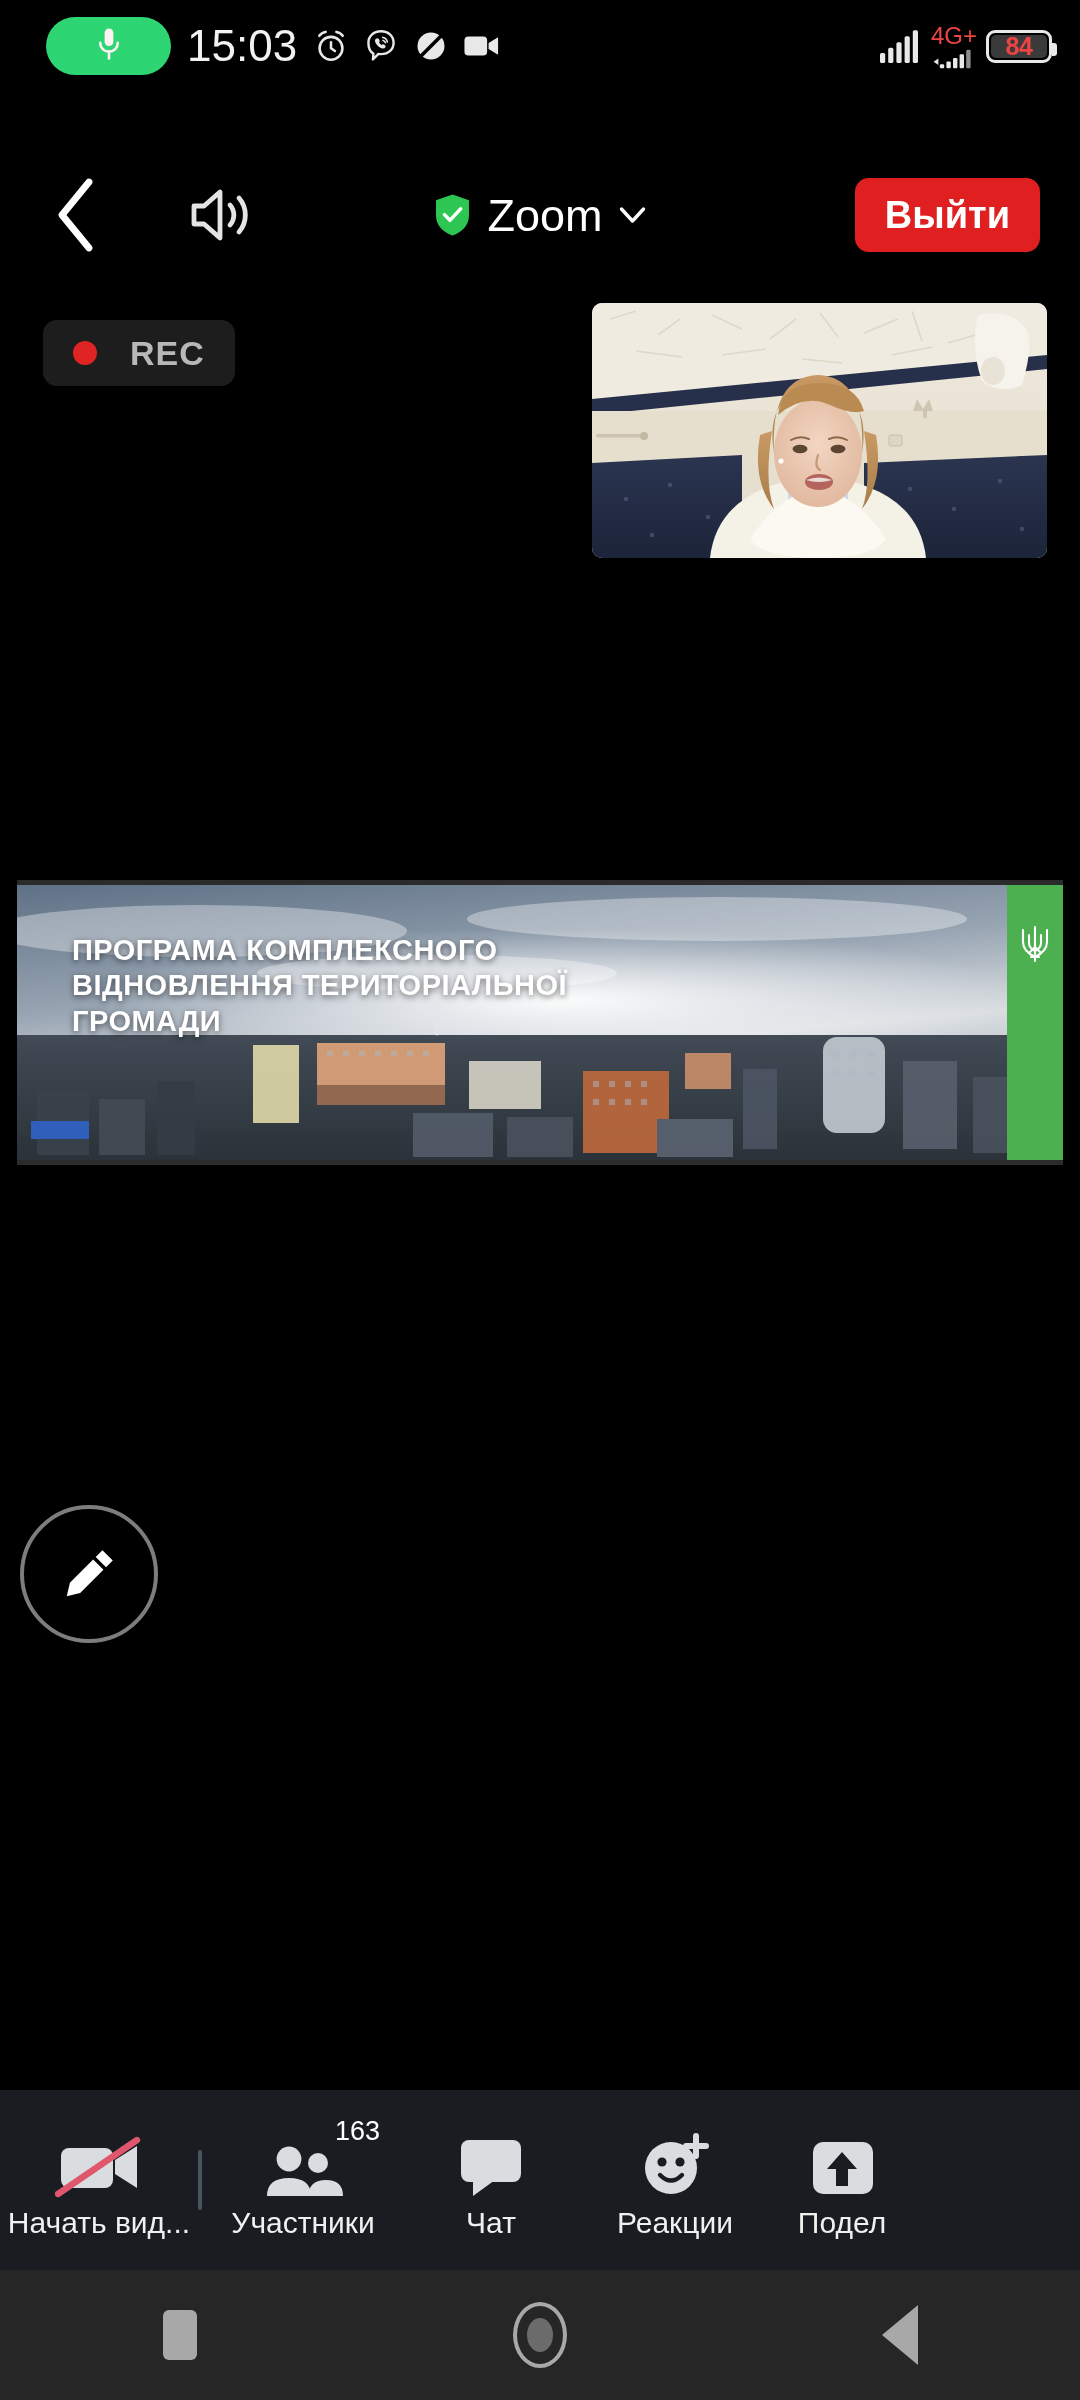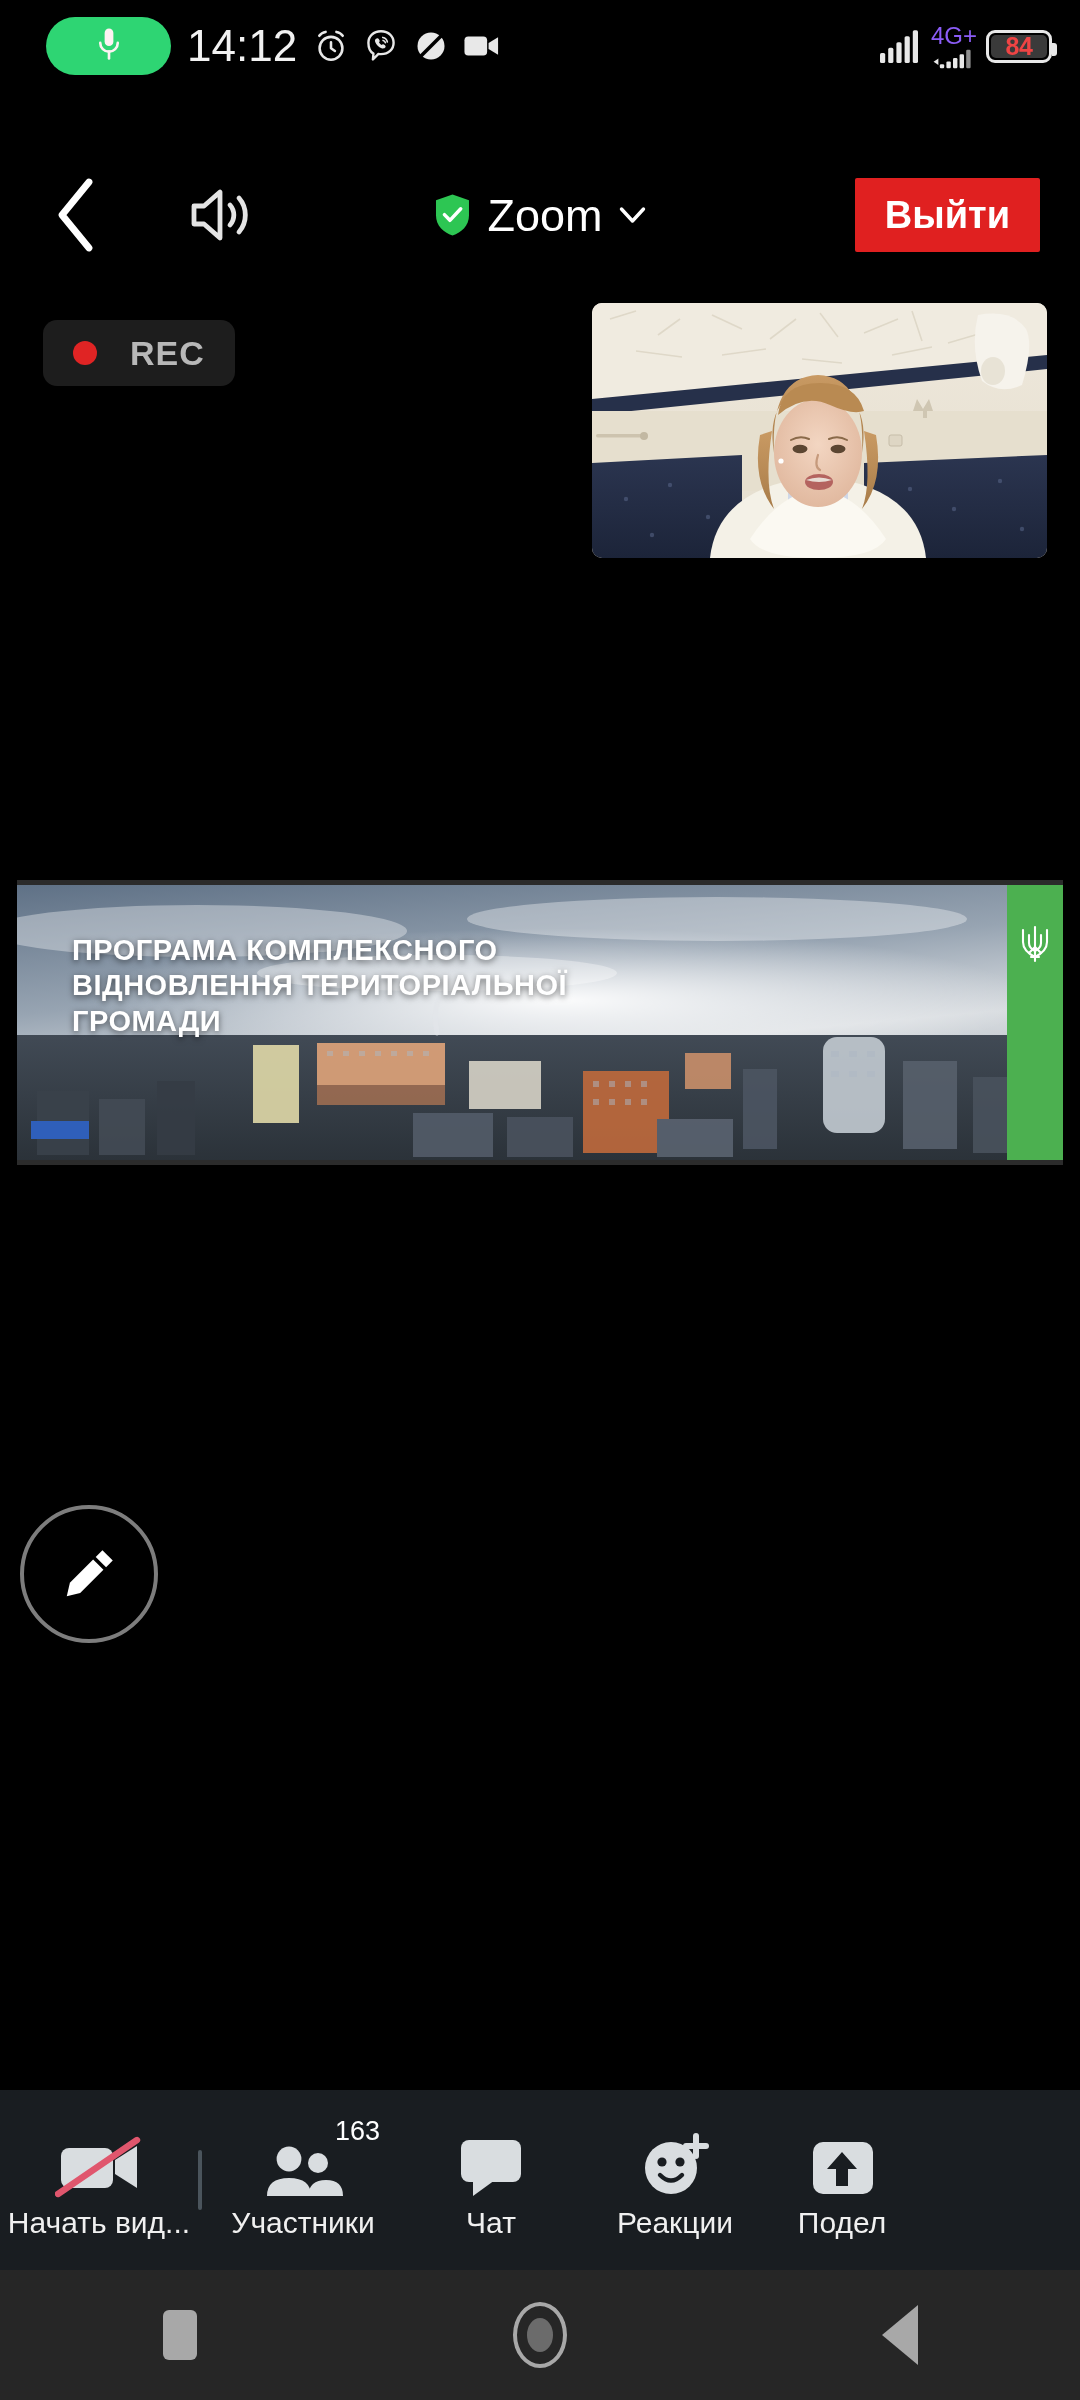--- a/index.html
+++ b/index.html
@@ -56,21 +56,21 @@
   .nav-speaker { width:86px; height:72px; display:flex; align-items:center; justify-content:center; margin-left:68px; }
   .nav-center {
     position:absolute; left:50%; transform:translateX(-50%);
     display:flex; align-items:center; gap:16px;
   }
   .shield { width:38px; height:44px; }
   .nav-title { color:#fff; font-size:45px; font-weight:400; line-height:1; }
   .chev-down { width:28px; height:20px; }
   .leave-btn {
     margin-left:auto; background:#e02020; color:#fff;
-    font-size:38px; font-weight:700; border:none; border-radius:2px;
+    font-size:38px; font-weight:700; border:none; border-radius:14px;
     padding:18px 30px; line-height:1; cursor:pointer;
   }
 
   
   .stage { position:absolute; top:280px; left:0; width:1080px; height:1800px; background:#000; }
 
   .rec-badge {
     position:absolute; left:43px; top:40px;
     background:#1d1d1d; border-radius:14px;
     display:flex; align-items:center; gap:33px;
@@ -172,21 +172,21 @@
   <div class="statusbar">
 
     <div class="mic-pill">
       <svg viewBox="0 0 24 30">
         <rect x="8.5" y="1" width="7" height="14" rx="3.5" fill="#fdf2f2"></rect>
         <path d="M5 12.5 a7 7 0 0 0 14 0" stroke="#fdf2f2" stroke-width="2.1" fill="none" stroke-linecap="round"></path>
         <line x1="12" y1="19.5" x2="12" y2="25" stroke="#fdf2f2" stroke-width="2.1" stroke-linecap="round"></line>
       </svg>
     </div>
 
-    <div class="sb-time">14:12</div>
+    <div class="sb-time">15:03</div>
 
     <div class="sb-notif">
       <svg width="36" height="36" viewBox="0 0 24 24">
         <circle cx="12" cy="13.5" r="7.6" fill="none" stroke="#e8e8e8" stroke-width="1.7"></circle>
         <path d="M12 9.5 v4 l2.6 1.8" fill="none" stroke="#e8e8e8" stroke-width="1.7" stroke-linecap="round" stroke-linejoin="round"></path>
         <path d="M4.2 5.2 a6 6 0 0 1 4.2-2.6" fill="none" stroke="#e8e8e8" stroke-width="1.7" stroke-linecap="round"></path>
         <path d="M19.8 5.2 a6 6 0 0 0 -4.2-2.6" fill="none" stroke="#e8e8e8" stroke-width="1.7" stroke-linecap="round"></path>
       </svg>
       <svg width="36" height="36" viewBox="0 0 24 24">
         <path d="M12 2.2 c5.1 0 8.4 3.2 8.4 7.6 c0 4.4 -3.3 7.6 -8.4 7.6 c-0.6 0 -1.2 -0.05 -1.7 -0.13 L6.6 21 l0.35 -3.9 C4.6 15.7 3.6 13.1 3.6 9.8 c0 -4.4 3.3 -7.6 8.4 -7.6 z" fill="none" stroke="#e8e8e8" stroke-width="1.6" stroke-linejoin="round"></path>
@@ -206,21 +206,21 @@
 
     <div class="sb-right">
       <svg width="42" height="34" viewBox="0 0 21 17">
         <rect x="0" y="12" width="2.6" height="5" rx="0.8" fill="#e8e8e8"></rect>
         <rect x="4.1" y="9.4" width="2.6" height="7.6" rx="0.8" fill="#e8e8e8"></rect>
         <rect x="8.2" y="6.6" width="2.6" height="10.4" rx="0.8" fill="#e8e8e8"></rect>
         <rect x="12.3" y="3.6" width="2.6" height="13.4" rx="0.8" fill="#e8e8e8"></rect>
         <rect x="16.4" y="0.6" width="2.6" height="16.4" rx="0.8" fill="#e8e8e8"></rect>
       </svg>
       <div style="display:flex;flex-direction:column;align-items:center;gap:1px;">
-        <span style="color:#8b5cf6;font-size:24px;line-height:1;">4G+</span>
+        <span style="color:#ef4444;font-size:24px;line-height:1;">4G+</span>
         <svg width="42" height="20" viewBox="0 0 21 10">
           <path d="M0.3 6.4 l2.4 -1.6 v3.2 z" fill="#e8e8e8"></path>
           <rect x="3.4" y="7.6" width="2.2" height="2" rx="0.6" fill="#e8e8e8"></rect>
           <rect x="6.7" y="6.2" width="2.2" height="3.4" rx="0.6" fill="#e8e8e8"></rect>
           <rect x="10" y="4.5" width="2.2" height="5.1" rx="0.6" fill="#e8e8e8"></rect>
           <rect x="13.3" y="2.6" width="2.2" height="7" rx="0.6" fill="#e8e8e8"></rect>
           <rect x="16.6" y="0.4" width="2.2" height="9.2" rx="0.6" fill="#8d8d8d"></rect>
         </svg>
       </div>
       <div class="batt">

